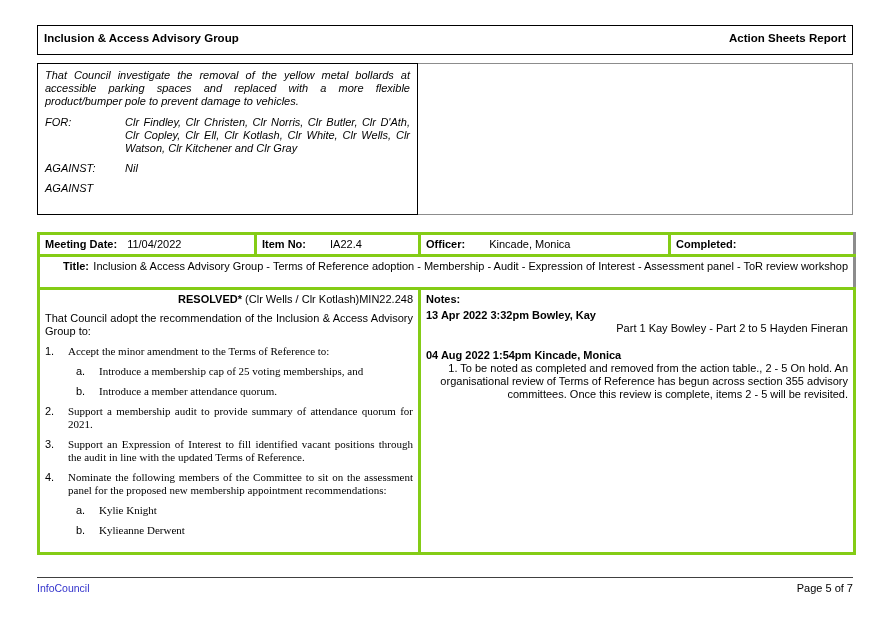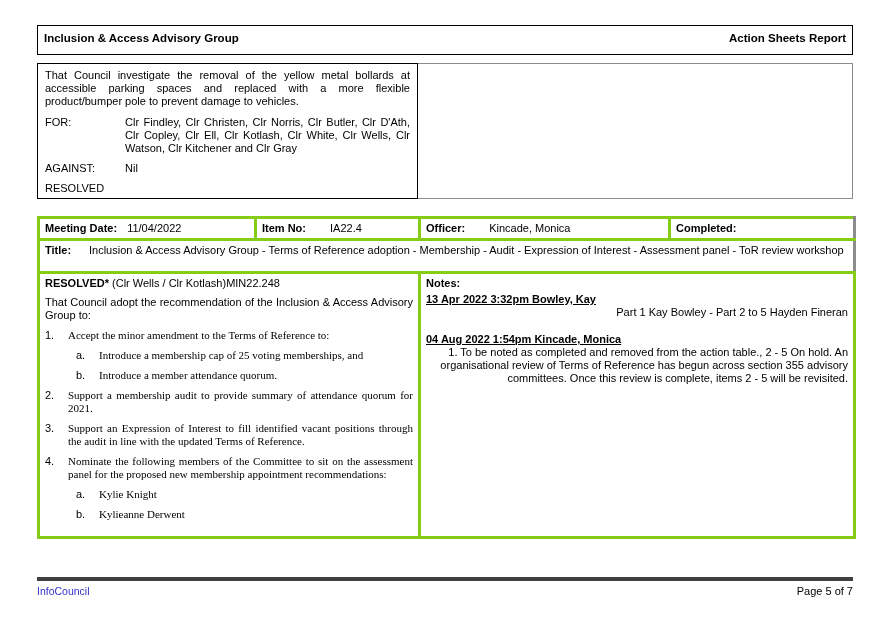--- a/index.html
+++ b/index.html
@@ -14,63 +14,63 @@
 
   
   .header-box {
     border: 1px solid #000; height: 30px;
     display: flex; justify-content: space-between; align-items: flex-start;
     padding: 6px 6px 0 6px; font-weight: bold; font-size: 11.5px;
     margin-bottom: 8px;
   }
 
   
-  .prev-section { display: flex; height: 136px; margin-bottom: 17px; }
+  .prev-section { display: flex; height: 152px; margin-bottom: 17px; font-style: italic; }
   .prev-left {
     width: 381px; border: 1px solid #000; padding: 5px 7px;
   }
   .prev-right { flex: 1; border: 1px solid #8c8c8c; border-left: none; }
   .jpara { text-align: justify; }
   .votes { margin-top: 8px; display: flex; gap: 16px; }
   .vote-label { width: 64px; flex: 0 0 64px; }
   .vote-value { flex: 1; text-align: justify; }
   .carried-line { margin-top: 7px; }
 
   
   table.main { width: 816px; border-collapse: collapse; table-layout: fixed; }
   table.main td { border: 3px solid #84cc16; vertical-align: top; padding: 3px 5px; }
   td.meet-cell { height: 20px; white-space: nowrap; overflow: hidden; }
   .lbl { font-weight: bold; }
   .meet-val { margin-left: 10px; }
   .meet-val.wide { margin-left: 24px; }
-  td.title-cell { height: 33px; }
+  td.title-cell { height: 33px; text-align: right; }
   .title-flex { display: flex; }
   .title-flex .lbl { width: 44px; flex: 0 0 44px; }
   .title-text { flex: 1; }
 
   td.res-cell { height: 265px; padding: 4px 6px; }
   td.notes-cell { height: 265px; padding: 4px 7px; border-right-color: #8c8c8c; border-bottom-color: #8c8c8c; }
 
-  .res-head { display: flex; justify-content: flex-start; }
+  .res-head { display: flex; justify-content: flex-end; }
   .res-intro { margin-top: 6px; text-align: justify; }
   .li { display: flex; margin-top: 7px; }
   .li .num { width: 23px; flex: 0 0 23px; }
   .li .litext { flex: 1; text-align: justify; font-family: Liberation Serif, serif; }
   .li.sub { margin-left: 31px; }
 
   .notes-label { font-weight: bold; }
   .note-entry { margin-top: 3px; }
   .note-entry + .note-entry { margin-top: 14px; }
-  .note-head { font-weight: bold; text-decoration: underline; }
+  .note-head { font-weight: bold; }
   .note-body { text-align: right; }
 
   
   .footer {
     position: absolute; left: 37px; right: 35px; top: 577px;
-    border-top: 4px solid #404040;
+    border-top: 1px solid #404040;
     display: flex; justify-content: space-between; align-items: flex-start;
     padding-top: 4px;
   }
   .brand { color: #3333cc; font-size: 10.5px; text-decoration: none; }
   .page-info { font-size: 11px; color: #000; }
 </style>
 </head>
 <body>
 
 <div class="page">
@@ -84,21 +84,21 @@
     <div class="prev-left">
       <div class="jpara">That Council investigate the removal of the yellow metal bollards at accessible parking spaces and replaced with a more flexible product/bumper pole to prevent damage to vehicles.</div>
       <div class="votes">
         <span class="vote-label">FOR:</span>
         <span class="vote-value">Clr Findley, Clr Christen, Clr Norris, Clr Butler, Clr D'Ath, Clr Copley, Clr Ell, Clr Kotlash, Clr White, Clr Wells, Clr Watson, Clr Kitchener and Clr Gray</span>
       </div>
       <div class="votes carried-line">
         <span class="vote-label">AGAINST:</span>
         <span class="vote-value">Nil</span>
       </div>
-      <div class="carried-line">RESOLVED</div>
+      <div class="carried-line">AGAINST</div>
     </div>
     <div class="prev-right"></div>
   </div>
 
   <table class="main">
     <colgroup>
         <col style="width:217px">
         <col style="width:164px">
         <col style="width:250px">
         <col style="width:185px">

